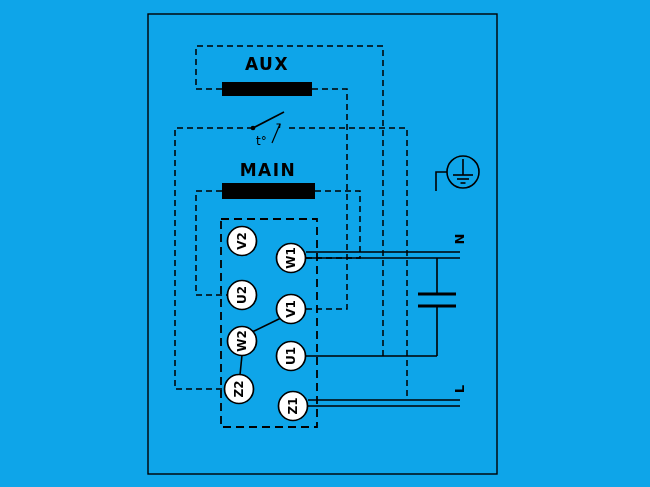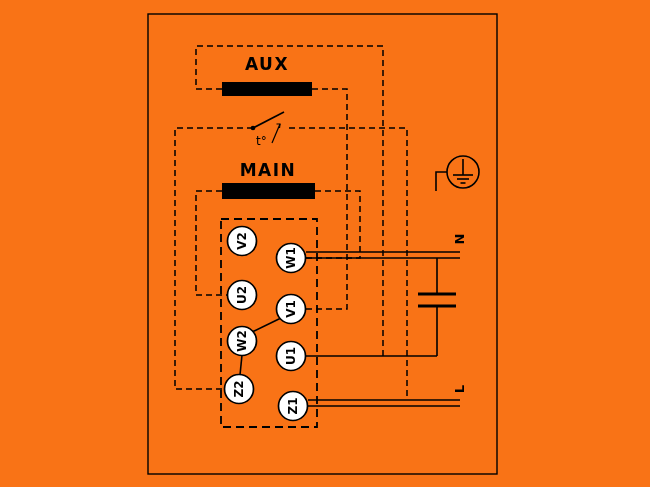--- a/index.html
+++ b/index.html
@@ -1,18 +1,18 @@
 <!DOCTYPE html>
 <html><head>
 <meta charset="utf-8">
 <style>
   html,body{margin:0;padding:0;background:#ffffff;}
   .stage{
     width:650px;height:487px;position:relative;
-    background:#f97316;overflow:hidden;
+    background:#0ea5e9;overflow:hidden;
     font-family:"DejaVu Sans","Liberation Sans",sans-serif;
   }
   svg{display:block;}
   .wire{fill:none;stroke:#000;stroke-width:1.6;}
   .wire-int{fill:none;stroke:#000;stroke-width:1.5;stroke-dasharray:6 4;}
   .box-dash{fill:none;stroke:#000;stroke-width:1.8;stroke-dasharray:8 5;}
   .winding{fill:#000;stroke:none;}
   .term{fill:#ffffff;stroke:#000;stroke-width:1.7;}
   .term-label{font-size:12px;font-weight:600;fill:#000;}
   .big-label{font-size:17px;font-weight:600;letter-spacing:1.5px;fill:#000;}

